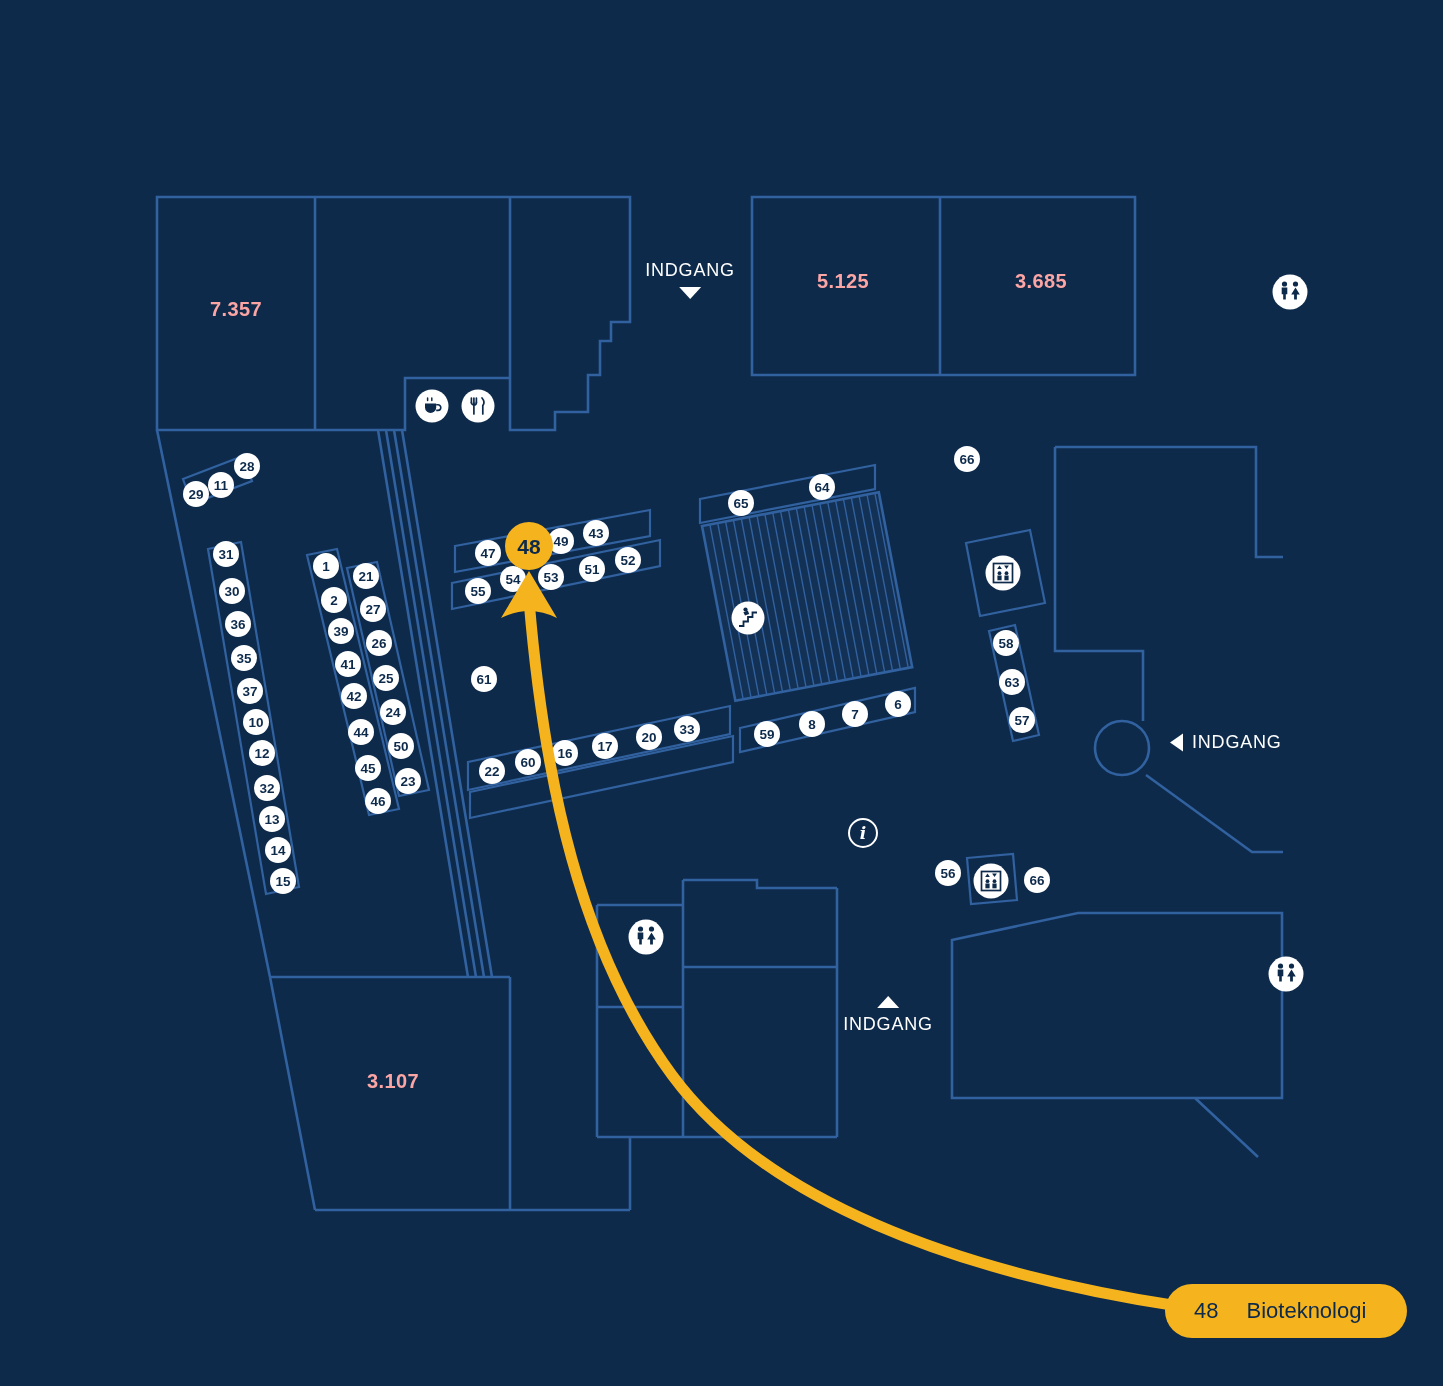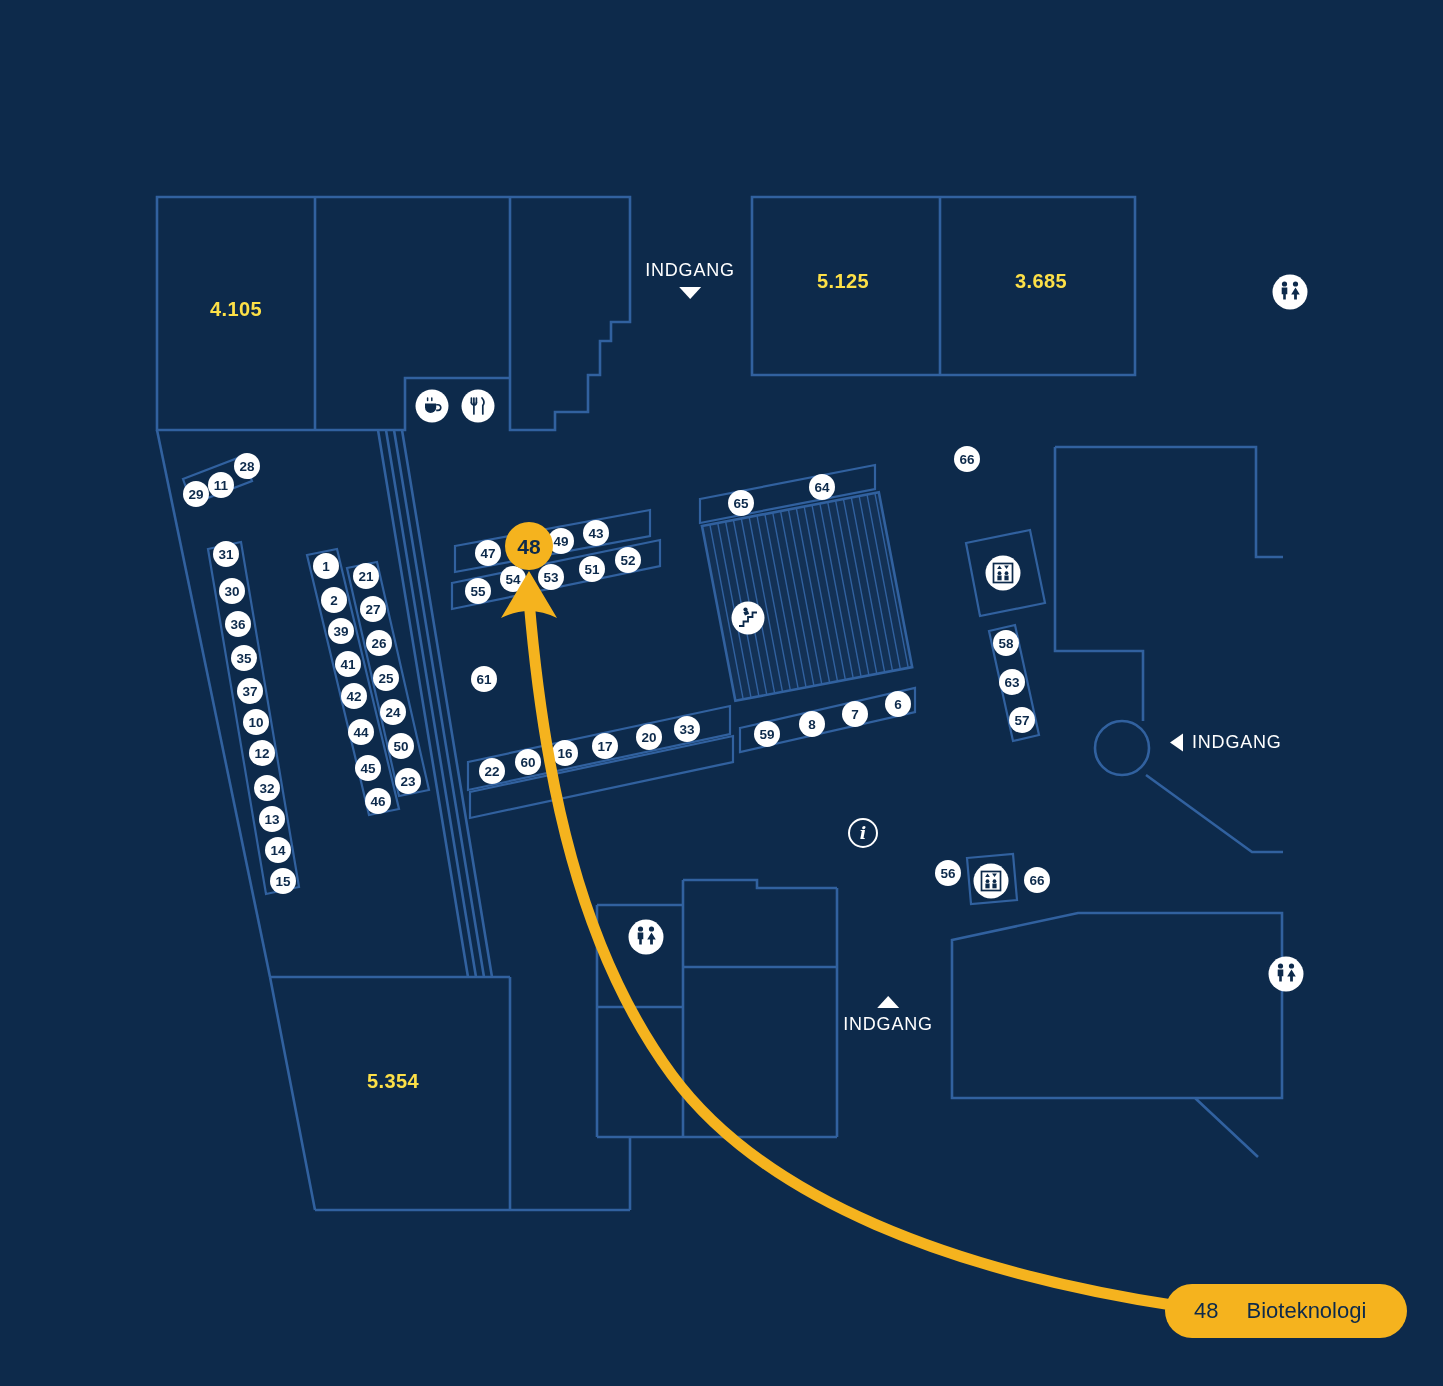--- a/index.html
+++ b/index.html
@@ -12,21 +12,21 @@
   .stairs-rect{fill:#133155;stroke:#31619F;stroke-width:2.6}
   .hatch{stroke:#31619F;stroke-width:1.4;fill:none}
   .marker-circle{fill:#ffffff}
   .marker-num{font-family:"Liberation Sans",sans-serif;font-size:13.5px;font-weight:700;
               fill:#0D2A4B;text-anchor:middle}
   .hl-circle{fill:#F5B31E}
   .hl-num{font-family:"Liberation Sans",sans-serif;font-size:21px;font-weight:700;
           fill:#0D2A4B;text-anchor:middle}
   .route{fill:none;stroke:#F5B31E;stroke-width:11;stroke-linecap:round}
   .arrowhead{fill:#F5B31E}
-  .room-label{position:absolute;transform:translate(-50%,-50%);color:#fde047;
+  .room-label{position:absolute;transform:translate(-50%,-50%);color:#fca5a5;
               font-size:20px;font-weight:700;letter-spacing:.4px;white-space:nowrap}
   .entrance{position:absolute;display:flex;color:#fff}
   .entrance-label{color:#fff;font-size:18px;font-weight:400;letter-spacing:.8px;white-space:nowrap}
   .entrance-top{left:690px;top:260px;transform:translateX(-50%);flex-direction:column;align-items:center;gap:6px}
   .entrance-right{left:1170px;top:742px;transform:translateY(-50%);flex-direction:row;align-items:center;gap:9px}
   .entrance-bottom{left:888px;top:996px;transform:translateX(-50%);flex-direction:column;align-items:center;gap:6px}
   .tri{width:0;height:0;display:block}
   .tri-down{border-left:11px solid transparent;border-right:11px solid transparent;border-top:12px solid #fff}
   .tri-up{border-left:11px solid transparent;border-right:11px solid transparent;border-bottom:12px solid #fff}
   .tri-left{border-top:9px solid transparent;border-bottom:9px solid transparent;border-right:13px solid #fff}
@@ -370,24 +370,24 @@
         <use href="#icon-wc" transform="translate(1290,292)"></use>
         <use href="#icon-wc" transform="translate(646,937)"></use>
         <use href="#icon-wc" transform="translate(1286,974)"></use>
         <use href="#icon-elevator" transform="translate(1003,573)"></use>
         <use href="#icon-elevator" transform="translate(991,881)"></use>
         <use href="#icon-stairs" transform="translate(748,618)"></use>
         <use href="#icon-info" transform="translate(863,833)"></use>
       </g>
   </svg>
 
-  <div class="room-label" style="left:236px;top:309px">4.105</div>
+  <div class="room-label" style="left:236px;top:309px">7.357</div>
   <div class="room-label" style="left:843px;top:281px">5.125</div>
   <div class="room-label" style="left:1041px;top:281px">3.685</div>
-  <div class="room-label" style="left:393px;top:1081px">5.354</div>
+  <div class="room-label" style="left:393px;top:1081px">3.107</div>
 
   <div class="entrance entrance-top">
     <span class="entrance-label">INDGANG</span>
     <span class="tri tri-down"></span>
   </div>
   <div class="entrance entrance-right">
     <span class="tri tri-left"></span>
     <span class="entrance-label">INDGANG</span>
   </div>
   <div class="entrance entrance-bottom">

